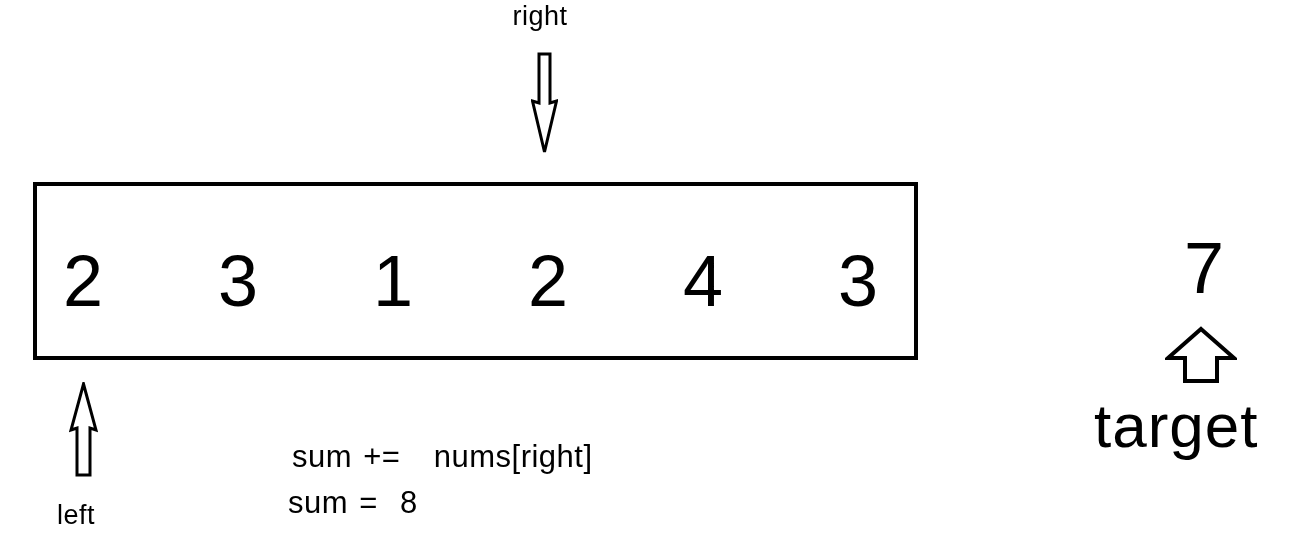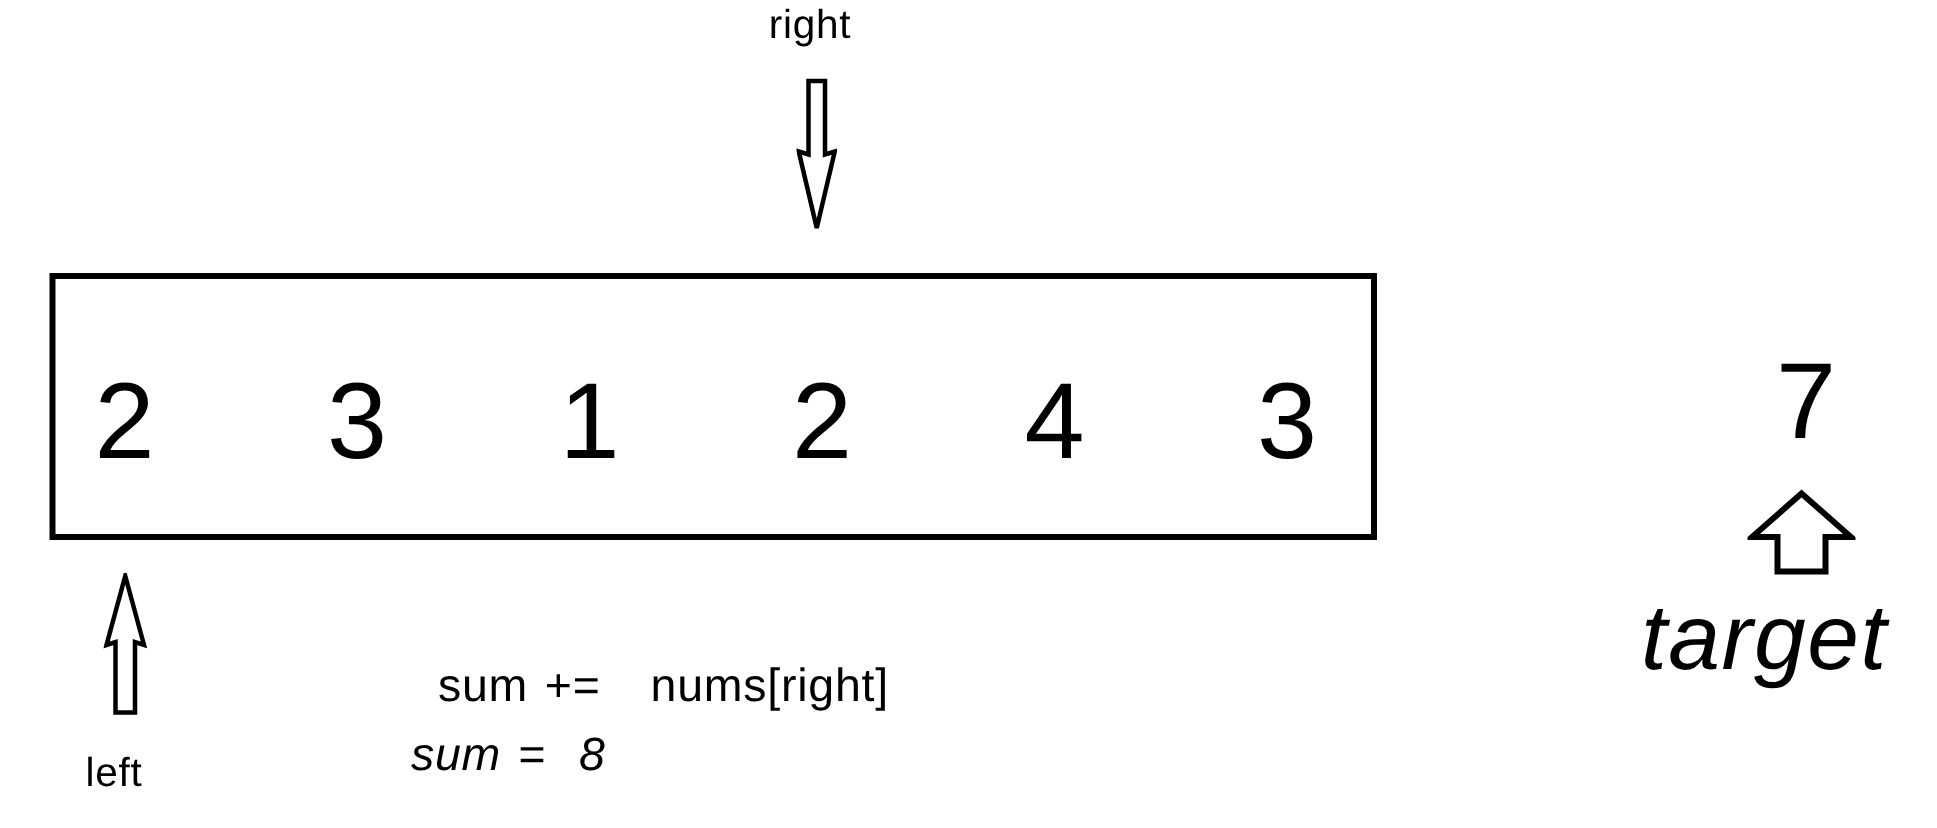--- a/index.html
+++ b/index.html
@@ -101,25 +101,25 @@
 
   <div class="abs" style="left:69px; top:382px;">
     <svg width="29" height="95" viewBox="0 0 29 95">
       <path d="M14.5 2 L27 48 L21 46 L21 93 L8 93 L8 46 L2 48 Z" fill="#ffffff" stroke="#000000" stroke-width="3" stroke-linejoin="miter"></path>
     </svg>
   </div>
 
   <div class="abs pointer-label" style="left:57px; top:501px;">left</div>
 
   <div class="abs code-line" style="left:292px; top:438px;">sum +=   nums[right]</div>
-  <div class="abs code-line" style="left:274px; top:484px;font-style:italic;">sum =  8</div>
+  <div class="abs code-line" style="left:288px; top:484px;">sum =  8</div>
 
   <div class="abs target-value" style="left:1174px; top:232px; width:60px;">7</div>
 
   <div class="abs" style="left:1165px; top:326px;">
     <svg width="72" height="58" viewBox="0 0 72 58">
       <path d="M36 3 L69 32 L52 32 L52 55 L20 55 L20 32 L3 32 Z" fill="#ffffff" stroke="#000000" stroke-width="4" stroke-linejoin="miter"></path>
     </svg>
   </div>
 
-  <div class="abs target-label" style="left:1094px; top:395px;font-style:italic;">target</div>
+  <div class="abs target-label" style="left:1094px; top:395px;">target</div>
 
 </div>
 
 </body></html>

